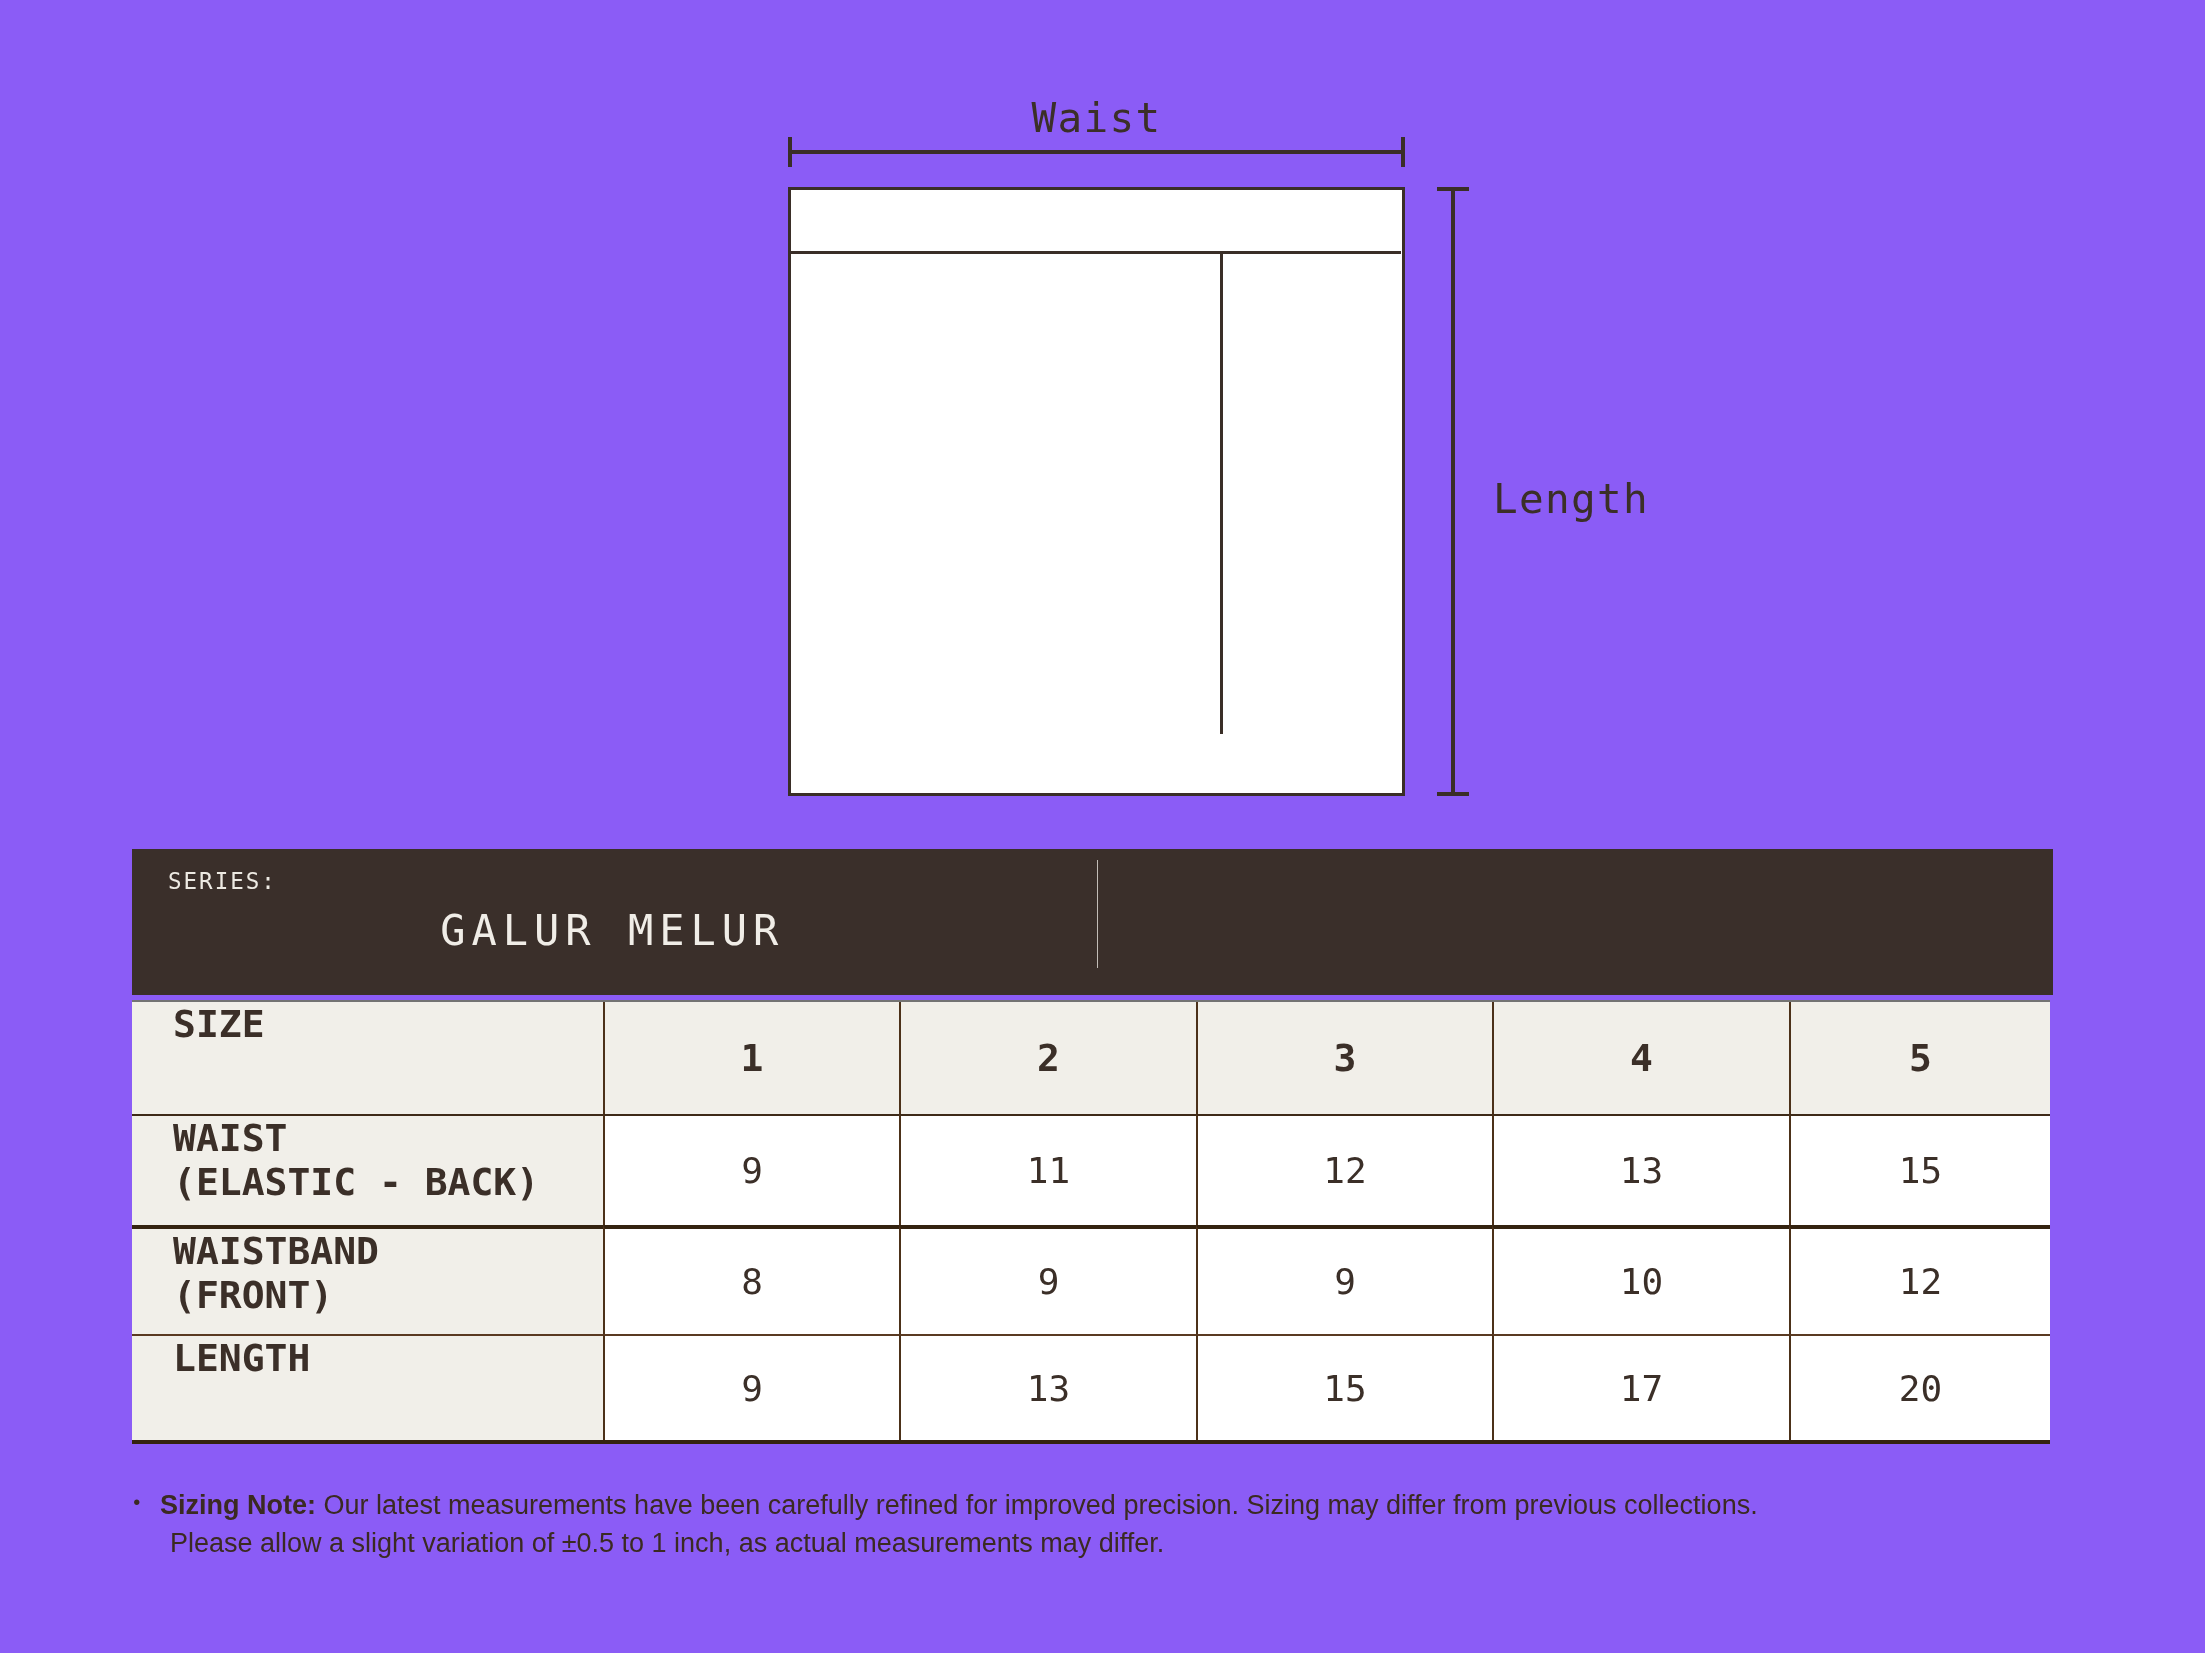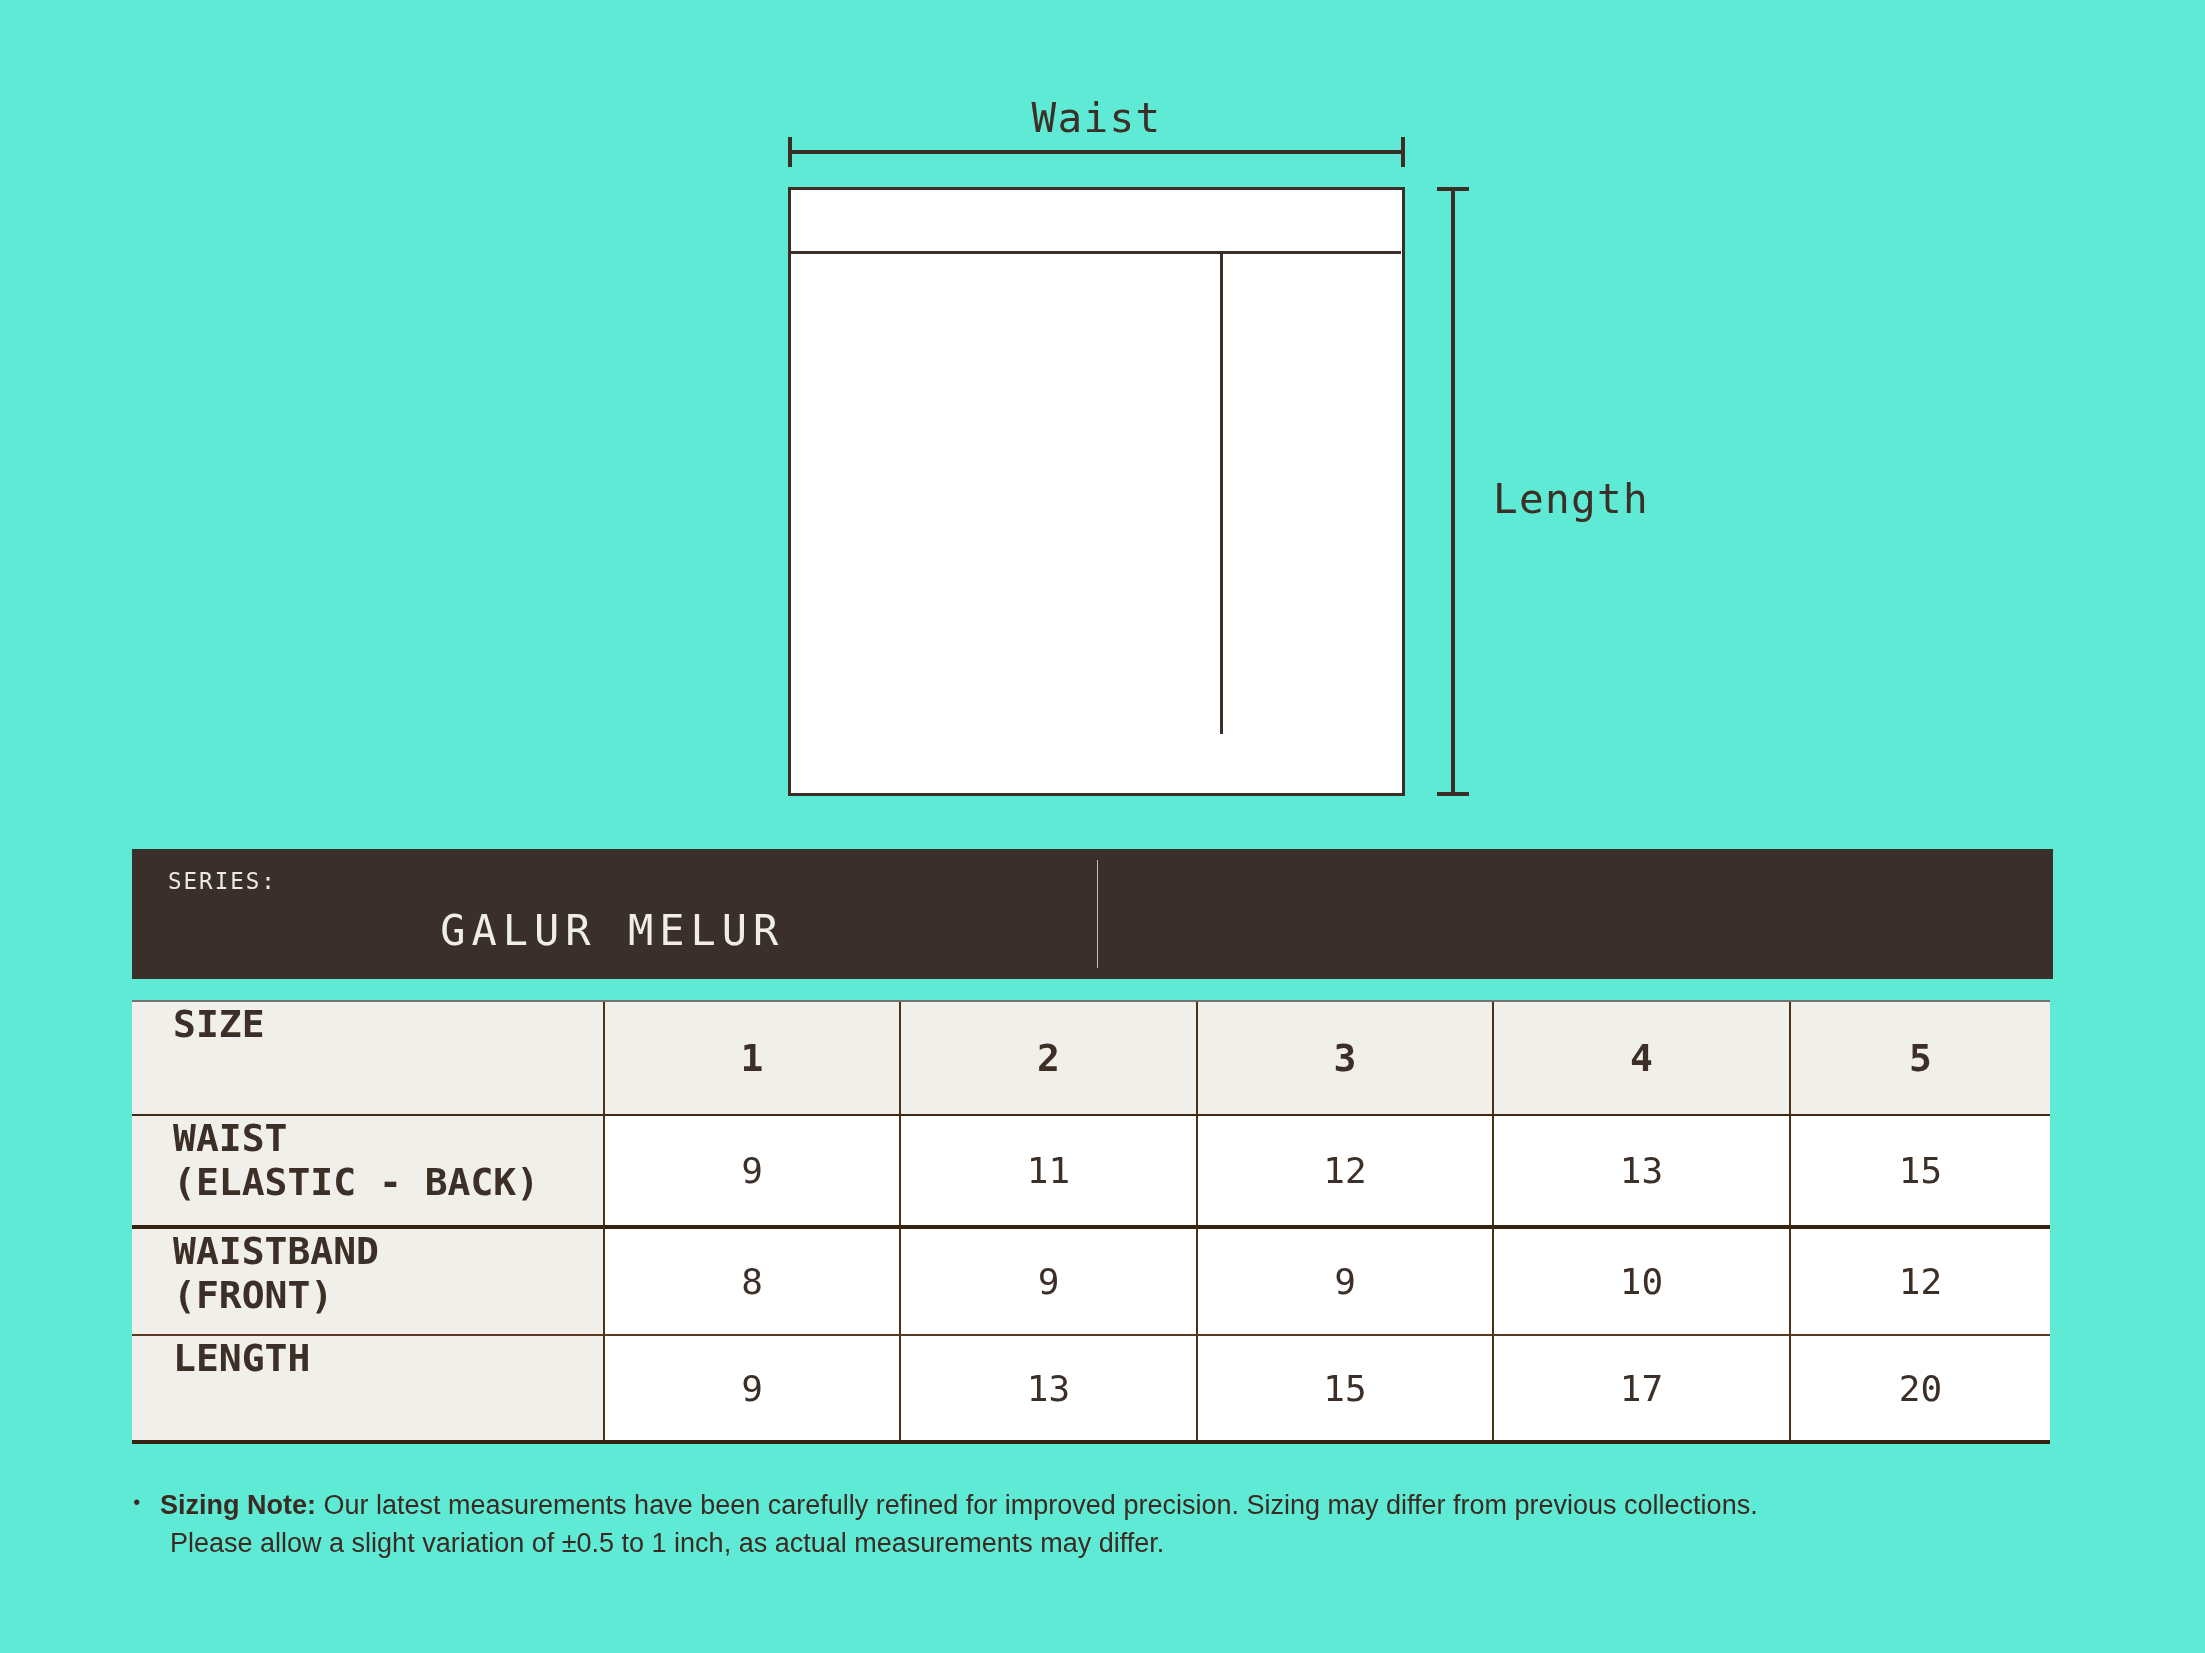--- a/index.html
+++ b/index.html
@@ -1,19 +1,19 @@
 <!DOCTYPE html>
 <html style="font-size:10.6px"><head>
 <meta charset="utf-8">
 <style>
   html,body{margin:0;padding:0;background:#ffffff;}
   #canvas{
     position:relative;
     width:2205px;height:1654px;
-    background:#5eead4;
+    background:#8b5cf6;
     font-family:"DejaVu Sans Mono", monospace;
     color:#3B2F28;
     overflow:hidden;
   }
   
   .abs{position:absolute;}
   #waist-label{
     left:788px;top:94px;width:617px;
     text-align:center;font-size:41px;font-weight:500;letter-spacing:1.3px;
   }
@@ -27,21 +27,21 @@
   }
   #waistband-line{left:0px;top:61px;width:610px;height:3.3px;background:#3A2E27;}
   #fold-line{left:429px;top:64px;width:2.6px;height:480px;background:#3A2E27;}
   #length-measure{left:1451px;top:187px;width:4px;height:609px;background:#3A2E27;}
   .v-cap{width:32px;height:4px;background:#3A2E27;left:1437px;}
   #length-cap-top{top:187px;}
   #length-cap-bottom{top:792px;}
   #length-label{left:1493px;top:475px;font-size:41px;font-weight:500;letter-spacing:1.3px;}
   
   #banner{
-    left:132px;top:849px;width:1921px;height:130px;
+    left:132px;top:849px;width:1921px;height:146px;
     background:#3A2F2A;color:#EFECE6;display:flex;
   }
   .banner-section{position:relative;width:50%;height:100%;}
   .banner-small{
     position:absolute;left:36px;top:18.5px;
     font-size:22.5px;letter-spacing:2px;color:#EDEAE3;
   }
   .banner-big{
     position:absolute;left:0;right:0;top:57px;
     text-align:center;font-size:42px;letter-spacing:6px;color:#F0EDE7;

